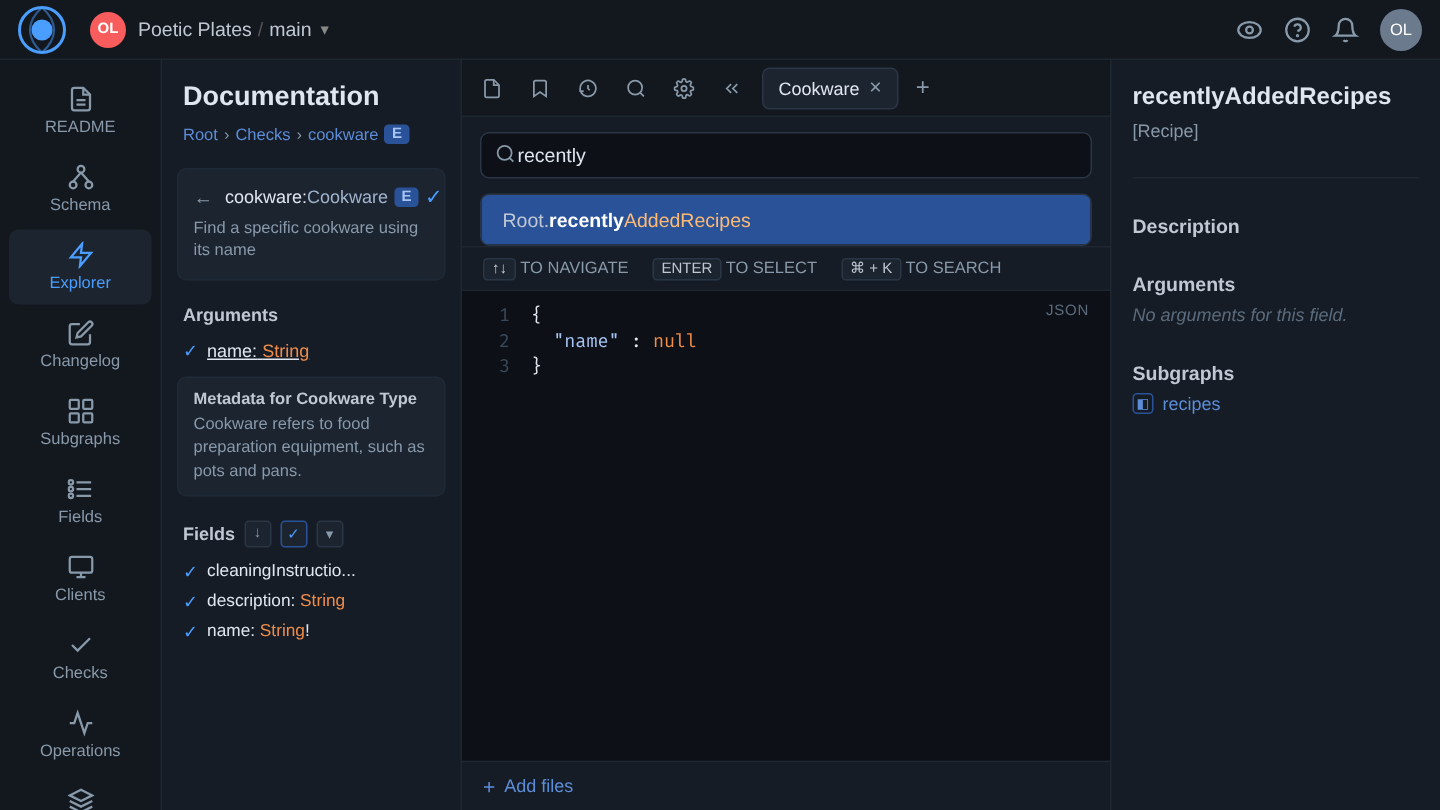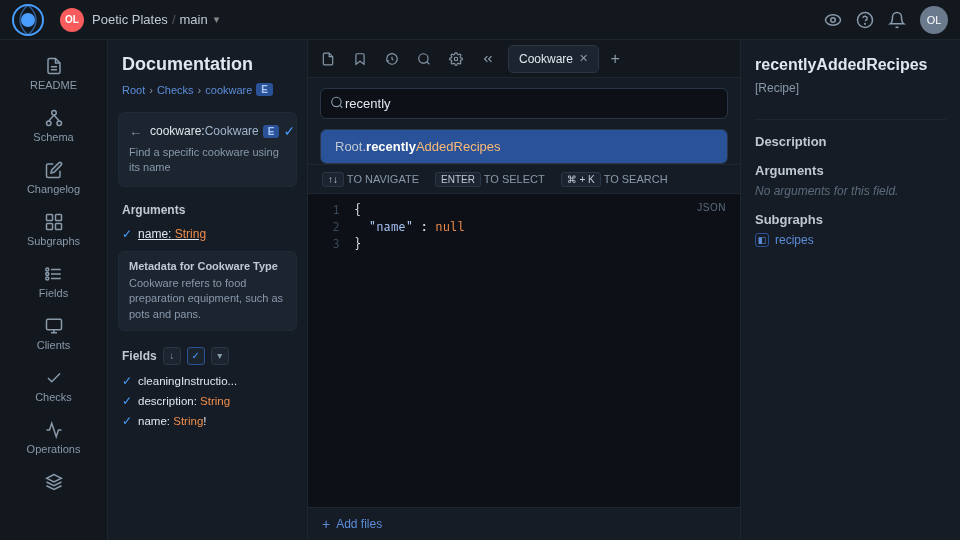--- a/index.html
+++ b/index.html
@@ -426,21 +426,21 @@
       display: inline-block;
       font-size: 12px;
       color: #8899aa;
       margin-bottom: 14px;
     }
     .rp-section-title {
       font-size: 13px;
       font-weight: 600;
       color: #c0c8d4;
       margin-bottom: 6px;
-      margin-top: 14px;
+      margin-top: 24px;
     }
     .rp-desc {
       font-size: 12px;
       color: #8899aa;
       line-height: 1.5;
     }
     .rp-no-args {
       font-size: 12px;
       color: #5b6b7c;
       font-style: italic;
@@ -528,20 +528,26 @@
     </div>
     <div class="sidebar-item">
       <svg width="18" height="18" viewBox="0 0 24 24" fill="none" stroke="currentColor" stroke-width="2">
         <circle cx="12" cy="5" r="3"></circle>
         <circle cx="5" cy="19" r="3"></circle>
         <circle cx="19" cy="19" r="3"></circle>
         <line x1="12" y1="8" x2="5" y2="16"></line>
         <line x1="12" y1="8" x2="19" y2="16"></line>
       </svg>
       <span>Schema</span>
+    </div>
+    <div class="sidebar-item active">
+      <svg width="18" height="18" viewBox="0 0 24 24" fill="none" stroke="currentColor" stroke-width="2">
+        <polygon points="13 2 3 14 12 14 11 22 21 10 12 10 13 2"></polygon>
+      </svg>
+      <span>Explorer</span>
     </div>
     <div class="sidebar-item">
       <svg width="18" height="18" viewBox="0 0 24 24" fill="none" stroke="currentColor" stroke-width="2">
         <path d="M11 4H4a2 2 0 0 0-2 2v14a2 2 0 0 0 2 2h14a2 2 0 0 0 2-2v-7"></path>
         <path d="M18.5 2.5a2.121 2.121 0 0 1 3 3L12 15l-4 1 1-4 9.5-9.5z"></path>
       </svg>
       <span>Changelog</span>
     </div>
     <div class="sidebar-item">
       <svg width="18" height="18" viewBox="0 0 24 24" fill="none" stroke="currentColor" stroke-width="2">

